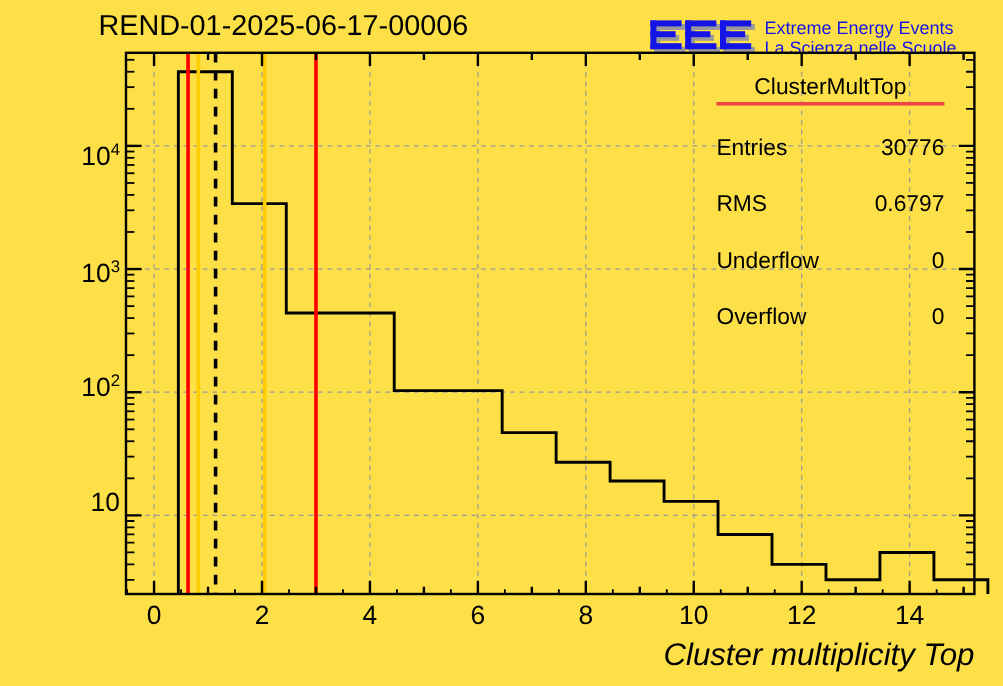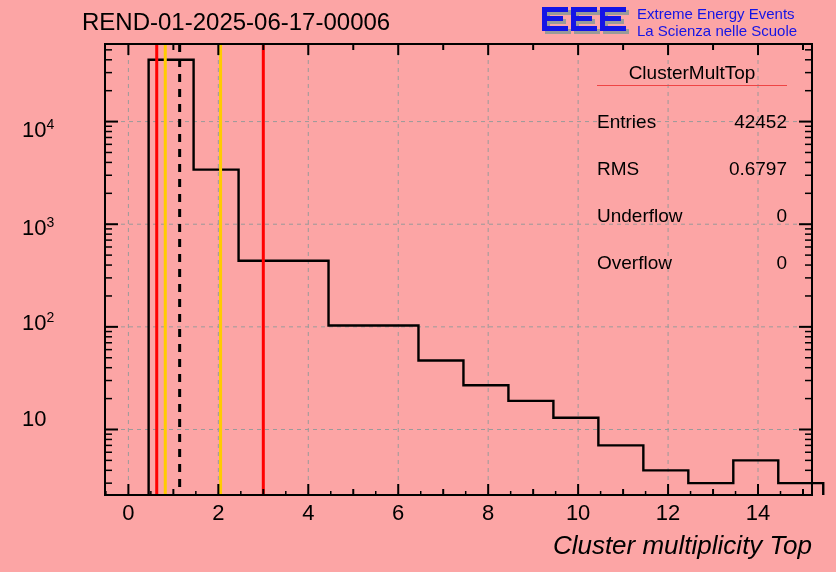--- a/index.html
+++ b/index.html
@@ -12,36 +12,36 @@
     height: 572px;
     position: relative;
     font-family: "Liberation Sans", sans-serif;
     overflow: hidden;
   }
   #canvas {
     position: absolute;
     left: 0; top: 0;
     width: 836px;
     height: 572px;
-    background: #fca5a5;
+    background: #fde047;
   }
   .plot-title {
     position: absolute;
     left: 82px;
     top: 8px;
     font-size: 24px;
     color: #000000;
     white-space: nowrap;
     letter-spacing: 0px;
   }
   
   .logo-wrap {
     position: absolute;
     left: 541px;
-    top: 4px;
+    top: 14px;
     width: 292px;
     height: 38px;
   }
   .logo-eee {
     position: absolute;
     left: 0px;
     top: 0px;
     width: 90px;
     height: 36px;
   }
@@ -54,20 +54,21 @@
     color: #1414e6;
     white-space: nowrap;
   }
   .logo-text div { font-size: 15px; }
 
   
   .ylab {
     position: absolute;
     font-size: 22px;
     color: #000;
+    text-align: right;
     white-space: nowrap;
   }
   .ylab sup { font-size: 14px; vertical-align: super; }
   .xlab {
     position: absolute;
     font-size: 22px;
     color: #000;
     text-align: center;
     white-space: nowrap;
   }
@@ -85,21 +86,21 @@
     position: absolute;
     left: 597px;
     top: 62px;
     width: 190px;
     color: #000;
     font-size: 19px;
   }
   .stats-title {
     text-align: center;
     padding-bottom: 1px;
-    border-bottom: 1px solid #ef4444;
+    border-bottom: 3px solid #ef4444;
     white-space: nowrap;
   }
   .stats-row {
     display: flex;
     justify-content: space-between;
     white-space: nowrap;
     line-height: 22px;
     padding-top: 1px;
     margin-top: 24px;
   }
@@ -312,21 +313,21 @@
       <div class="xlab" style="left: 728.031px; top: 500px; width: 60px;">14</div>
     </div>
 
   <div class="xtitle">Cluster multiplicity Top</div>
 
   <div class="stats-box">
     <div class="stats-title">ClusterMultTop</div>
     <div id="stats-rows">
         <div class="stats-row">
           <span>Entries</span>
-          <span>42452</span>
+          <span>30776</span>
         </div>
         <div class="stats-row">
           <span>RMS</span>
           <span>0.6797</span>
         </div>
         <div class="stats-row">
           <span>Underflow</span>
           <span>0</span>
         </div>
         <div class="stats-row">

